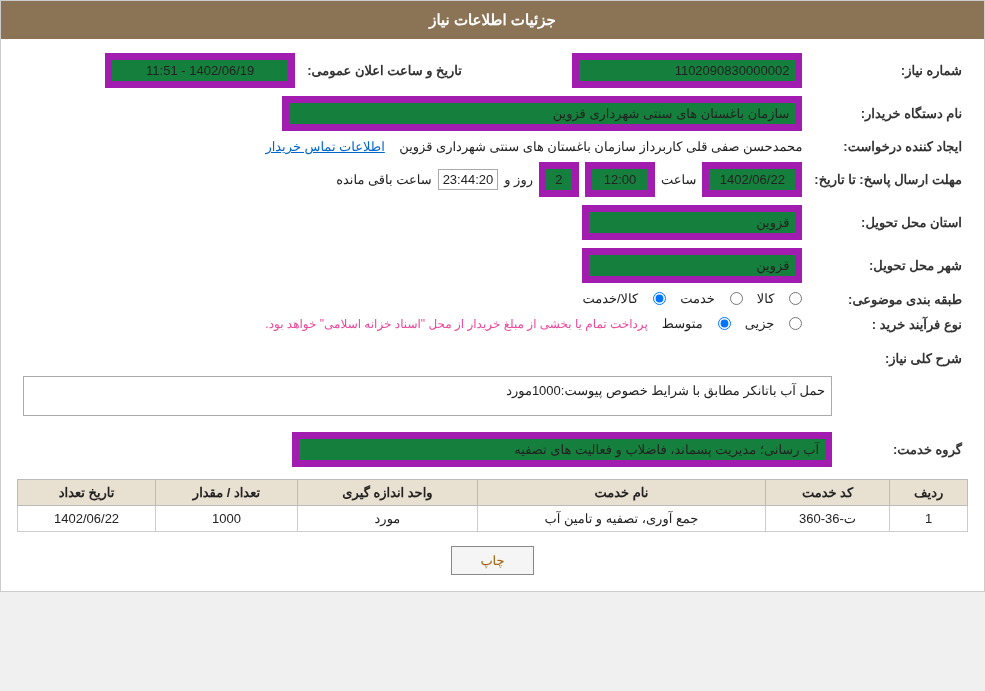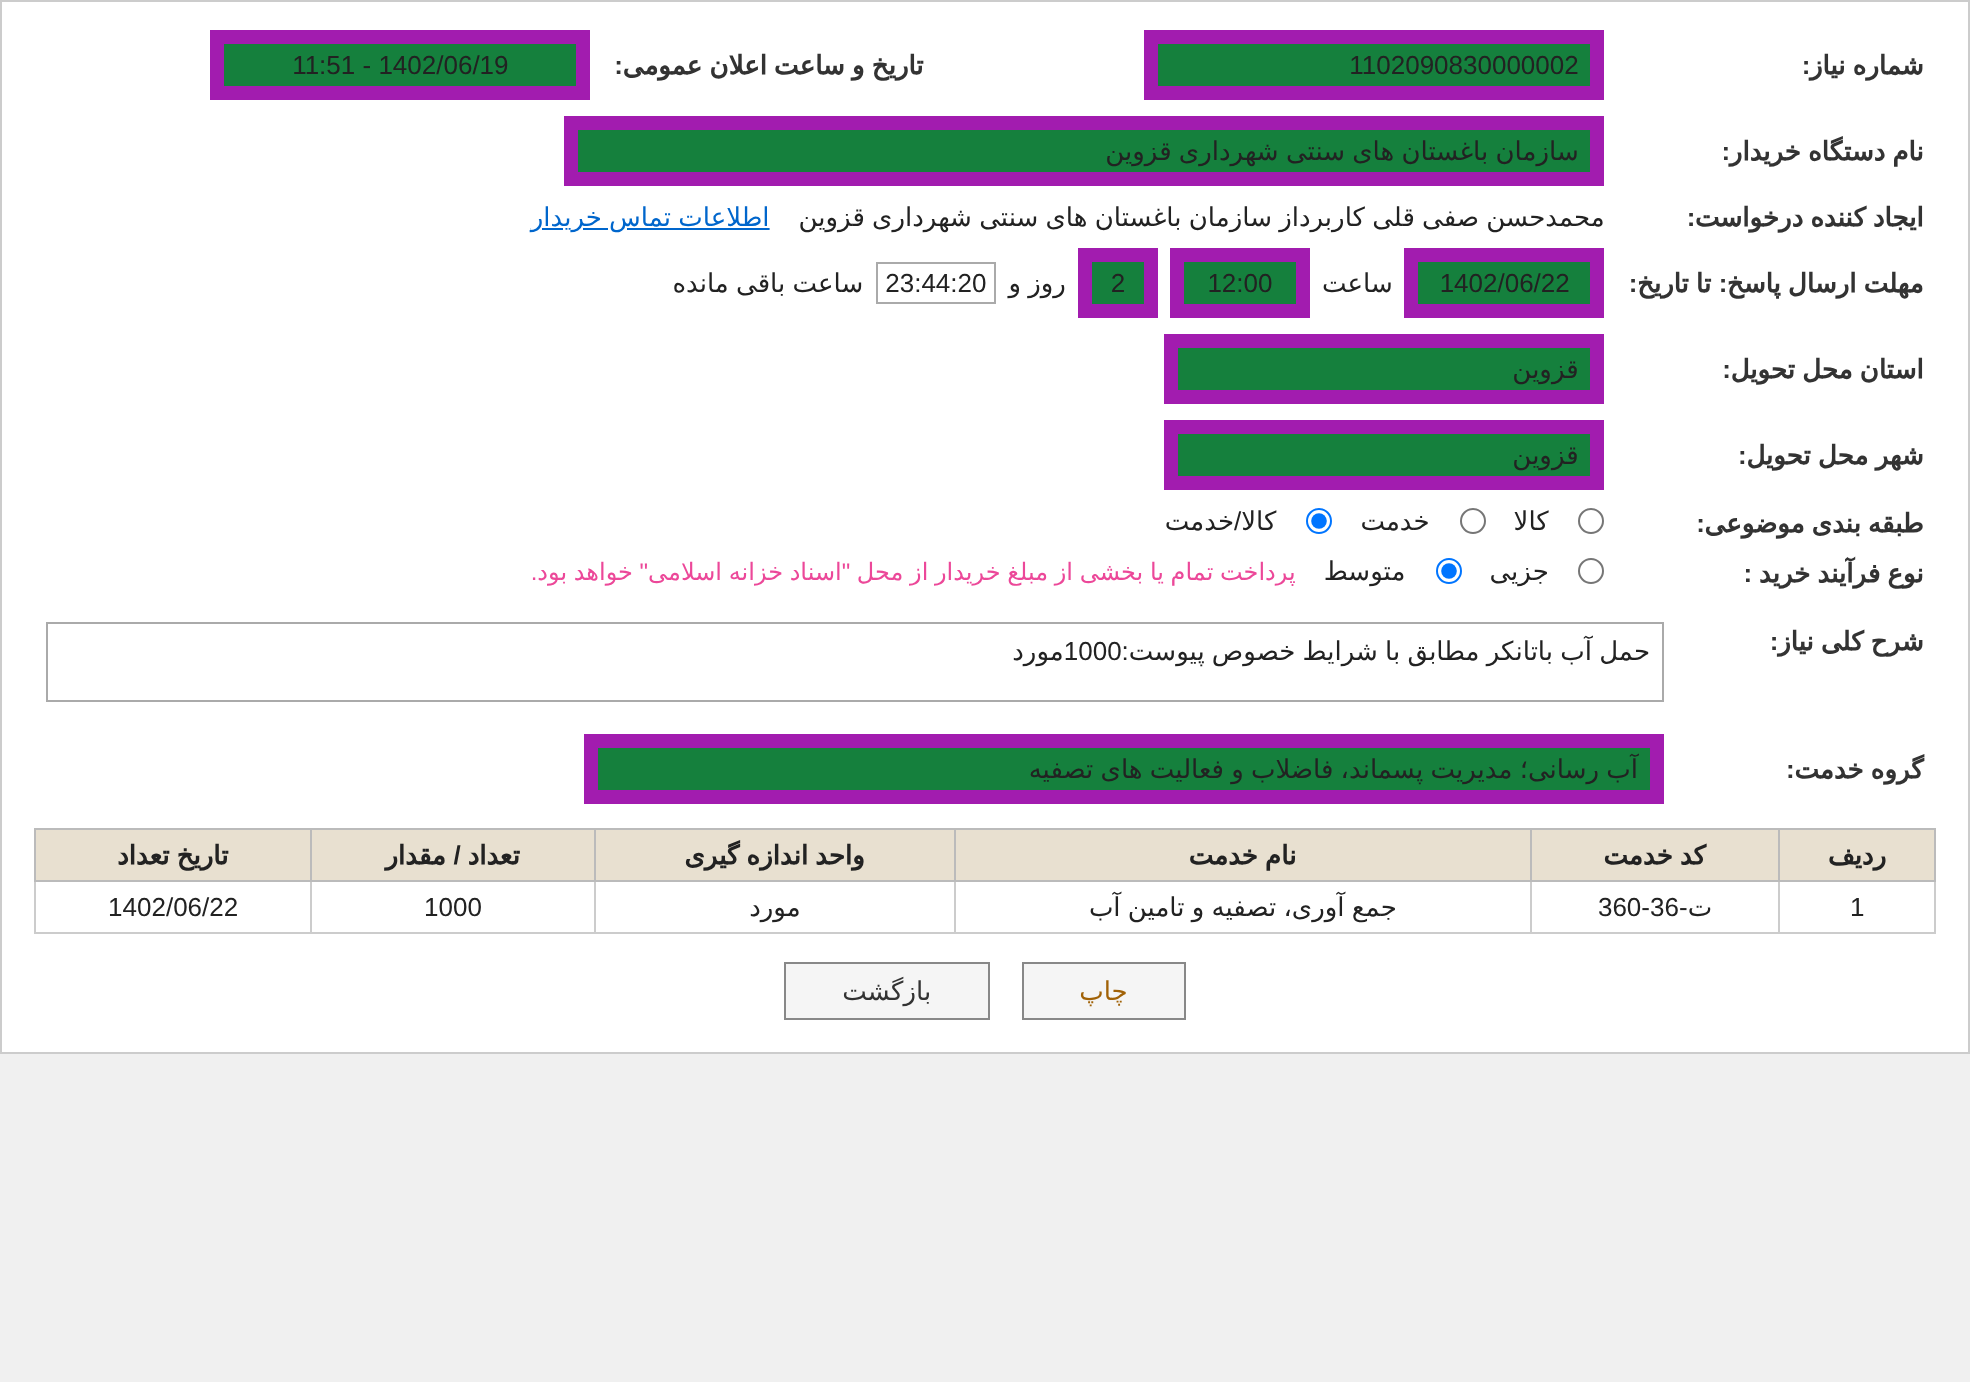--- a/index.html
+++ b/index.html
@@ -120,20 +120,21 @@
       font-size: 12px;
       line-height: 1.6;
     }
     .kliat-box {
       border: 1px solid #aaa;
       padding: 6px;
       width: 100%;
       text-align: right;
       background: #fff;
       min-height: 40px;
+      margin-top: 27px;
     }
     .button-row {
       display: flex;
       justify-content: center;
       gap: 16px;
       margin-top: 14px;
     }
     .btn {
       padding: 6px 28px;
       border: 1px solid #888;
@@ -154,20 +155,23 @@
       background: #fff;
       padding: 2px 4px;
       font-size: 13px;
     }
   </style>
 </head>
 <body>
 
 <div class="page-wrapper">
 
+  <div class="header-bar">
+    <span>جزئیات اطلاعات نیاز</span>
+  </div>
 
   <div class="content">
 
     <table class="info-table">
 
       <tbody>
           <tr>
         <td class="label-cell">شماره نیاز:</td>
         <td class="value-cell">
           <span class="input-box input-medium" style="width:230px;">1102090830000002</span>
@@ -304,17 +308,16 @@
             <td>مورد</td>
             <td>1000</td>
             <td>1402/06/22</td>
           </tr>
         </tbody>
     </table>
 
 
     <div class="button-row">
       <button class="btn btn-print">چاپ</button>
-      <button class="btn btn-back">بازگشت</button>
     </div>
 
   </div>
 </div>
 
 </body></html>

